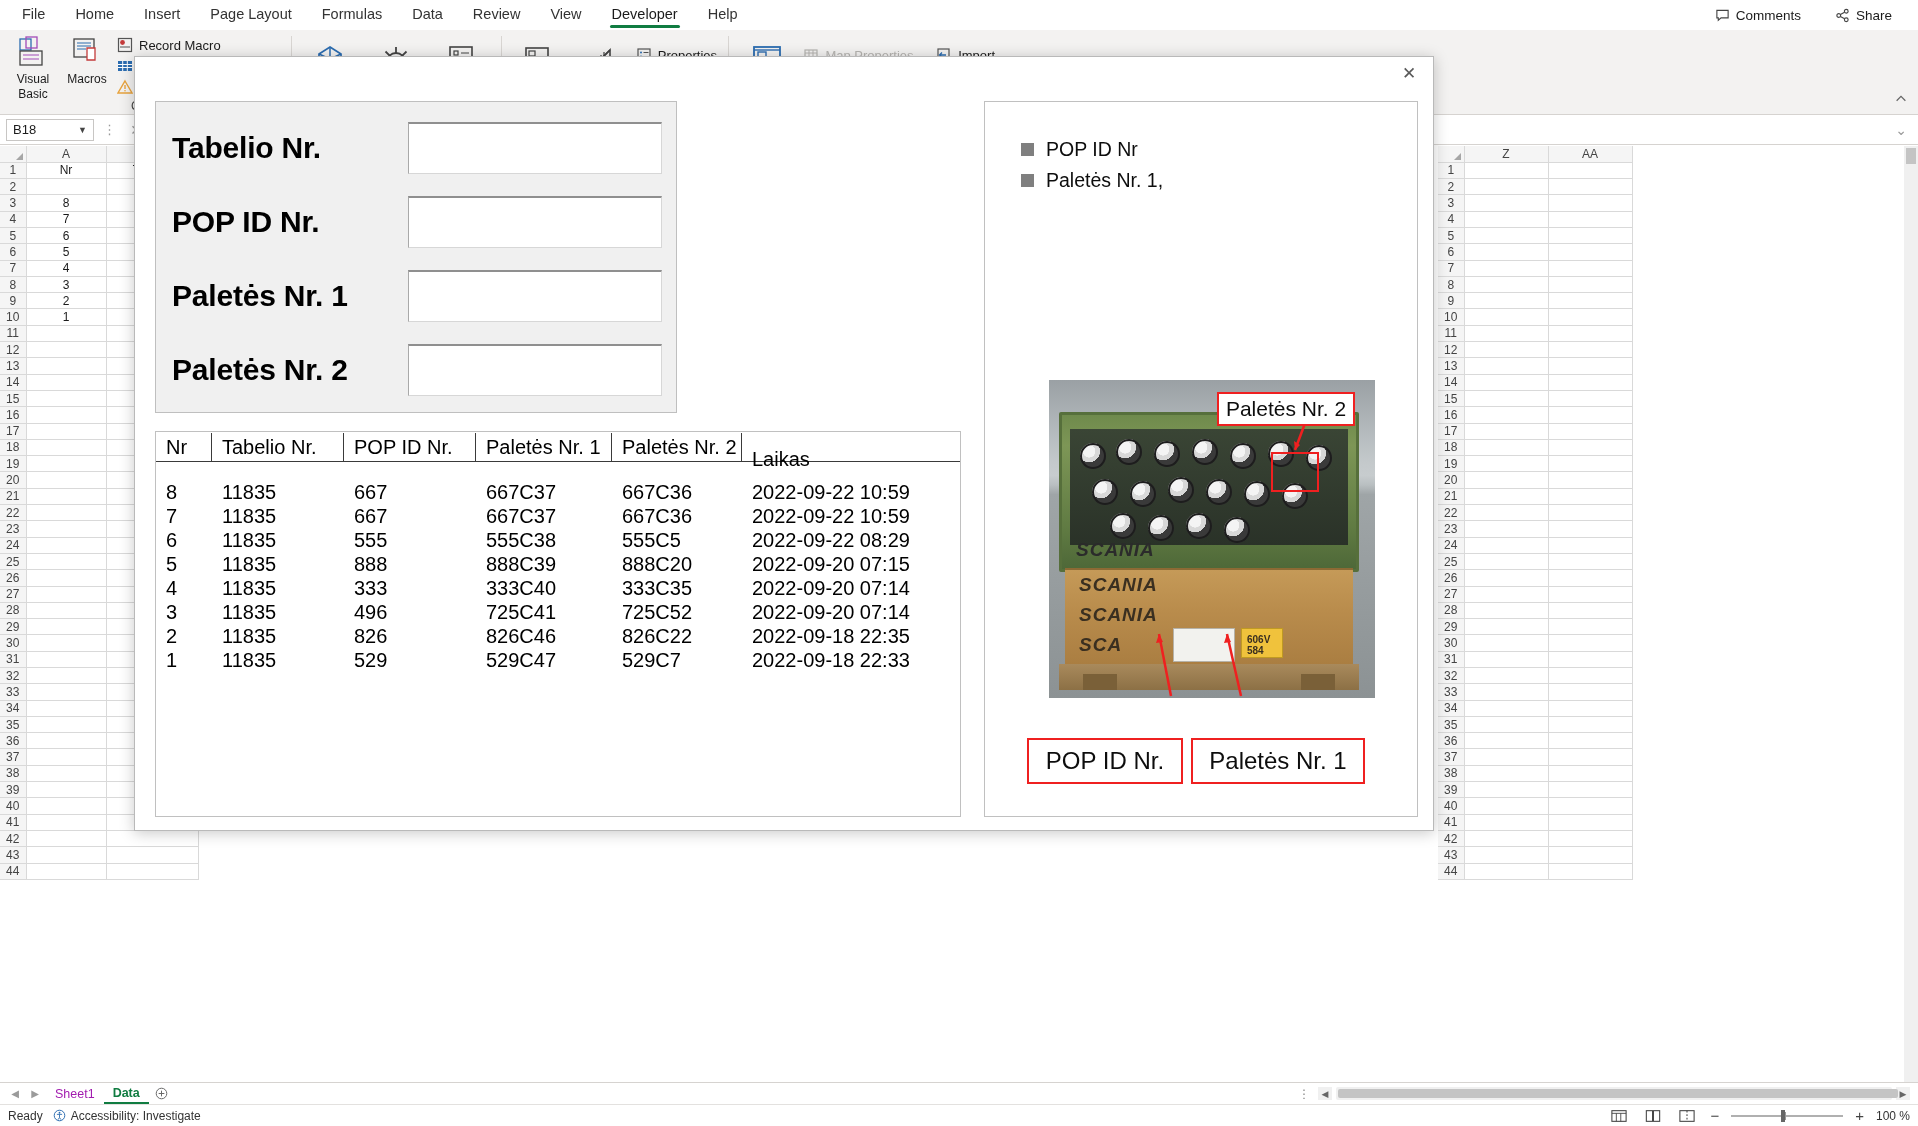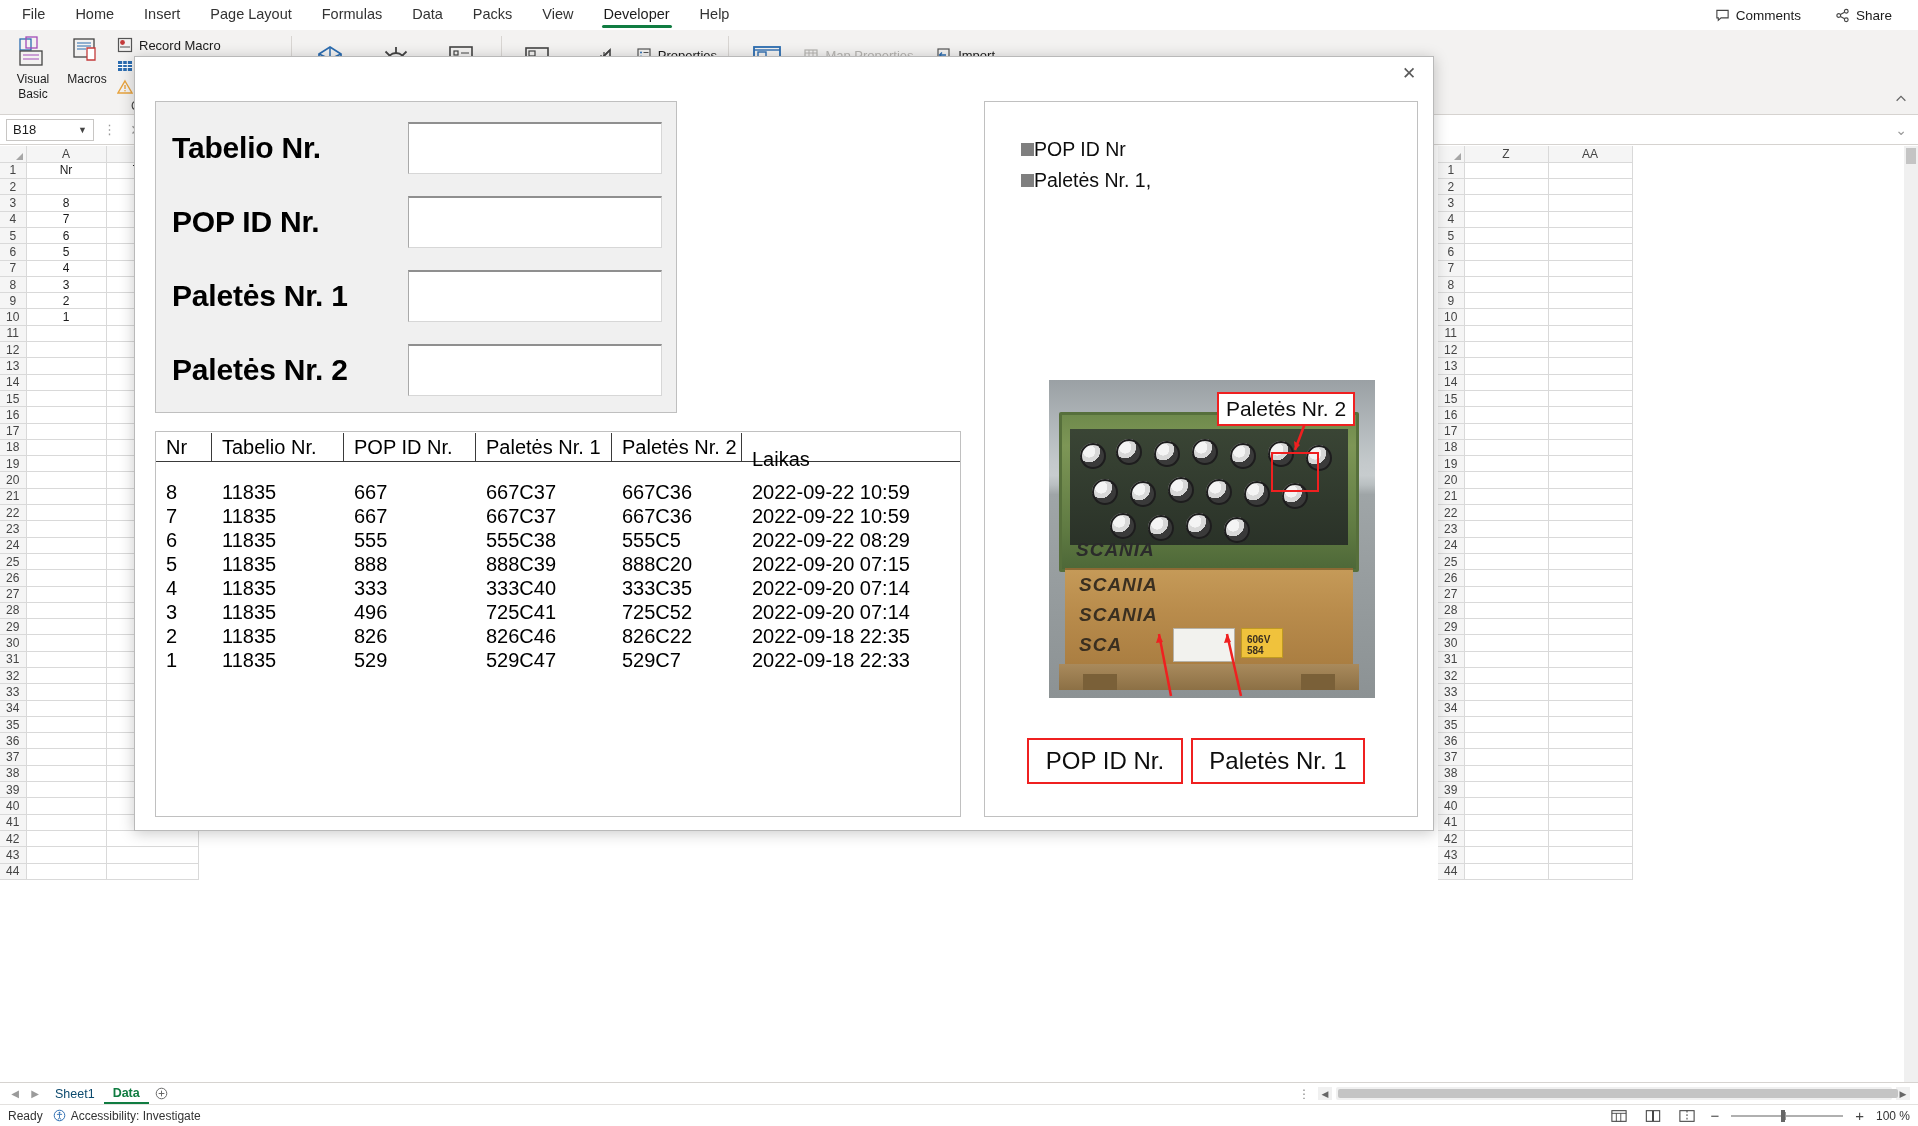--- a/index.html
+++ b/index.html
@@ -78,21 +78,21 @@
     border-left:7px solid transparent; border-bottom:7px solid #a6a6a6;}
   td.cell{ text-align:center; }
   td.cell.num{ text-align:right; padding-right:8px;}
 
   
   .sheet-bar{
     position:absolute; left:0; right:0; bottom:22px; height:22px; background:#ffffff;
     display:flex; align-items:center; border-top:1px solid #d6d3d0; padding-left:6px; gap:2px;
   }
   .navbtn{ width:18px;height:18px; display:flex;align-items:center;justify-content:center; color:#9b9b9b; font-size:10px;}
-  .tabitem{ font-size:12.5px; padding:2px 9px; color:#0c4a6e; cursor:default; }
+  .tabitem{ font-size:12.5px; padding:2px 9px; color:#a21caf; cursor:default; }
   .tabitem.sel{ color:#107c41; font-weight:bold; border-bottom:2px solid #107c41;}
   .addsheet{ width:22px;height:18px; display:flex;align-items:center;justify-content:center;
              color:#666; font-size:13px;}
   .hscroll-wrap{ margin-left:auto; display:flex; align-items:center; gap:4px; padding-right:8px; width:620px;}
   .hscroll{ flex:1; height:13px; background:#f0f0f0; position:relative; border-radius:2px;}
   .hscroll .thumb{ position:absolute; left:2px; top:2px; width:560px; height:9px; background:#c4c4c4; border-radius:2px;}
   .hsbtn{ width:14px;height:13px; display:flex;align-items:center;justify-content:center; color:#666; font-size:9px; background:#f0f0f0;}
 
   .status-bar{
     position:absolute; left:0; right:0; bottom:0; height:22px; background:#ffffff;
@@ -149,21 +149,21 @@
   }
 
   
   .info-panel{
     position:absolute; left:849px; top:44px; width:434px; height:716px;
     background:#ffffff; border:1px solid #c0c0c0; padding:22px 18px 0 22px;
   }
   .info-para{ font-size:19.5px; line-height:26px; color:#0d0d0d; }
   .info-head{ font-size:25px; line-height:34px; color:#0d0d0d; margin-top:18px;}
   .info-list{ list-style:none; margin-top:10px; }
-  .info-list li{ display:flex; align-items:center; font-size:19.5px;
+  .info-list li{ display:flex; align-items:center; gap:12px; font-size:19.5px;
                  line-height:31px; color:#0d0d0d; padding-left:14px;text-align:center;}
   .bullet-sq{ width:13px; height:13px; background:#7f7f7f; flex:0 0 13px; }
 
   
   .photo{
     position:absolute; left:64px; top:278px; width:326px; height:318px;
     background:linear-gradient(#9aa0a4 0%, #b7bdc0 18%, #c4c9cb 26%, #c7ccce 30%, #b9bfc1 33%, #9fa5a7 36%, #8c9294 100%);
     overflow:hidden;
   }
   .crate{
@@ -229,21 +229,21 @@
 <div class="excel-root">
 
   <div class="ribbon-tabs">
     <div id="ribbon-tabs-host" style="display:flex;align-items:center;gap:2px;">
         <div class="rtab">File</div>
         <div class="rtab">Home</div>
         <div class="rtab">Insert</div>
         <div class="rtab">Page Layout</div>
         <div class="rtab">Formulas</div>
         <div class="rtab">Data</div>
-        <div class="rtab">Packs</div>
+        <div class="rtab">Review</div>
         <div class="rtab">View</div>
         <div class="rtab active">Developer</div>
         <div class="rtab">Help</div>
       </div>
     <div class="tabs-right">
       <div class="chip">
         <span>
           <svg width="15" height="15" viewBox="0 0 16 16">
               <path d="M2 2.5h12v8H6.5L3.5 13v-2.5H2z" fill="none" stroke="#444" stroke-width="1.2"></path>
             </svg>

